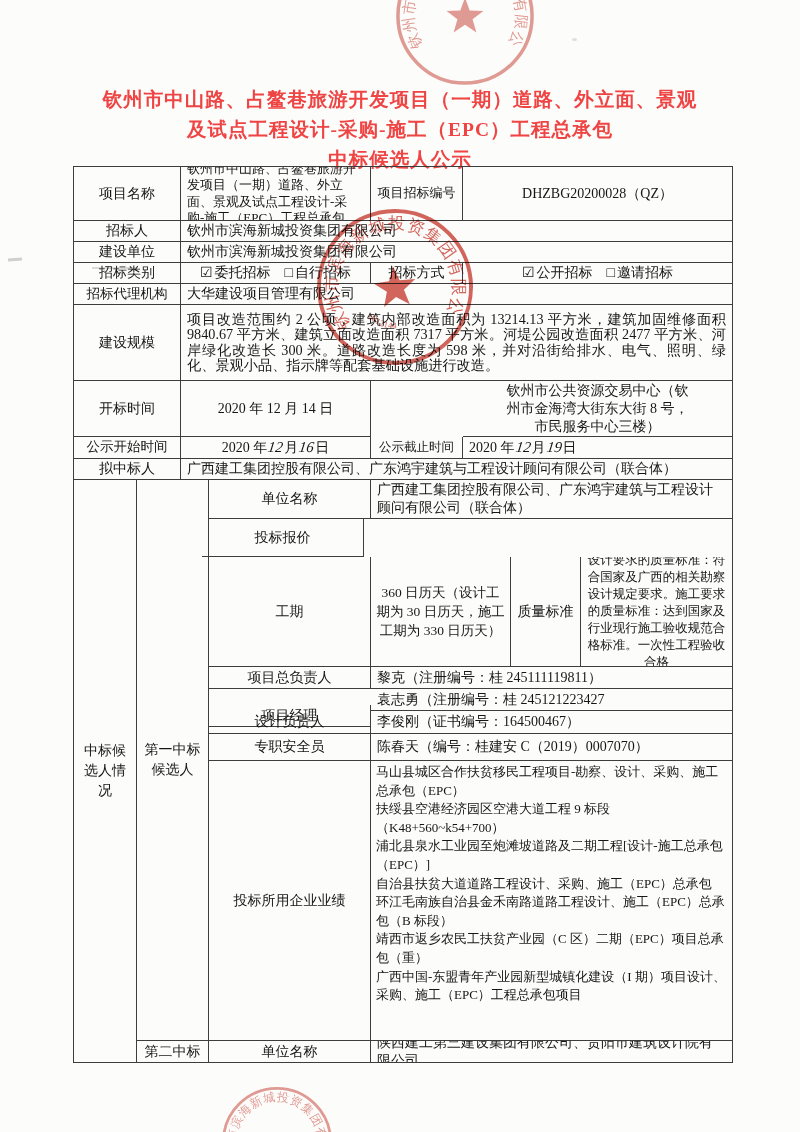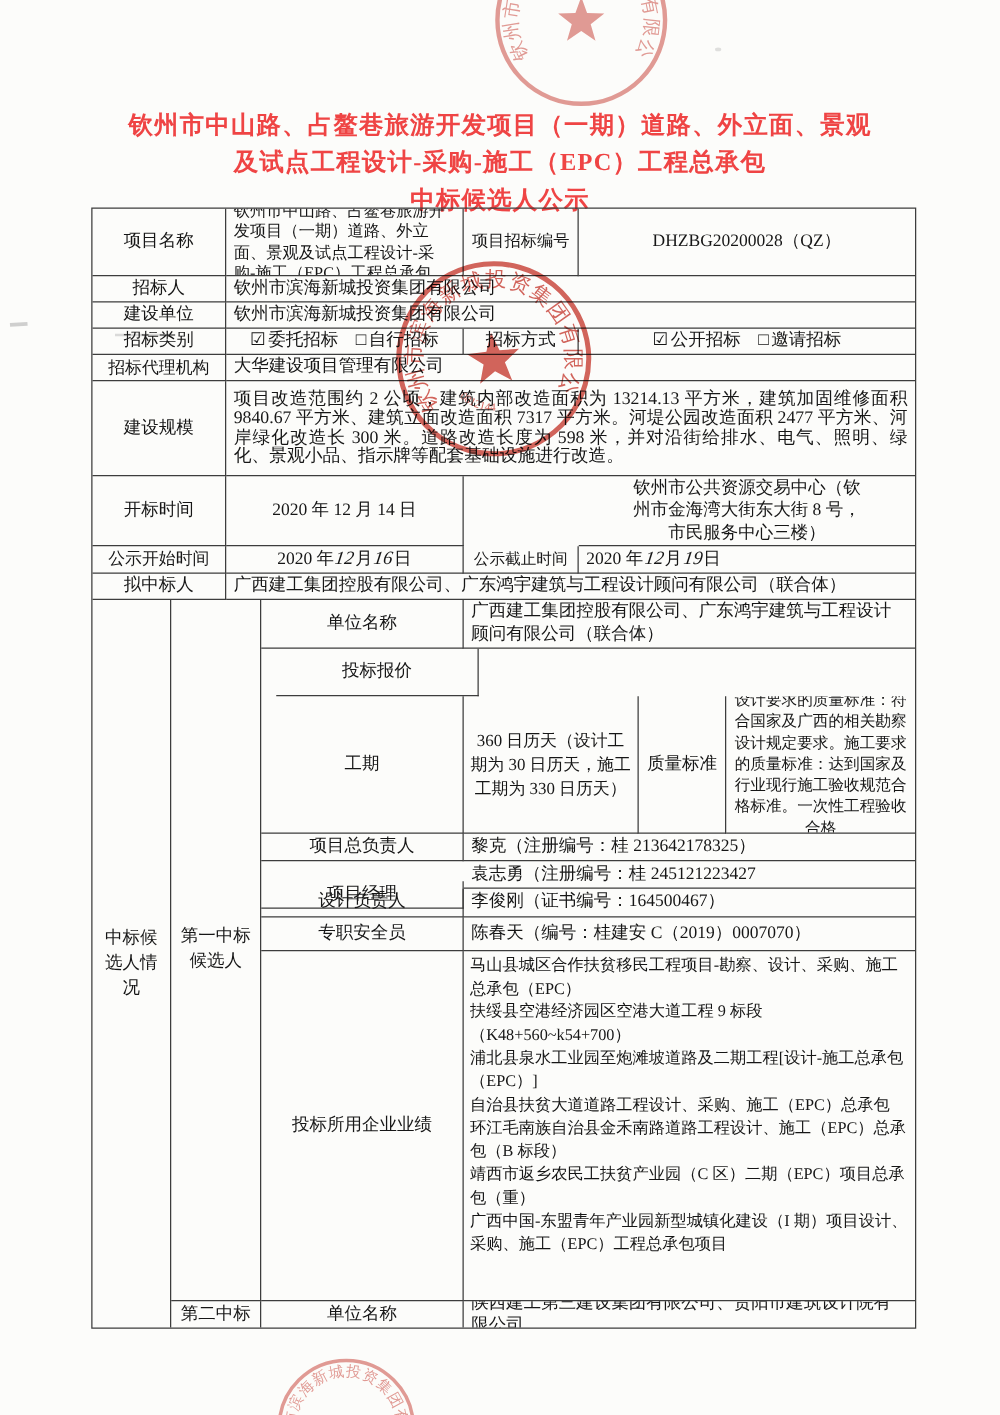--- a/index.html
+++ b/index.html
@@ -109,29 +109,29 @@
 
     <div class="cell lbl" style="left:0;top:292px;width:107px;height:21px;">拟中标人</div>
     <div class="cell val nbr" style="left:107px;top:292px;width:551px;height:21px;">广西建工集团控股有限公司、广东鸿宇建筑与工程设计顾问有限公司（联合体）</div>
 
     <div class="cell lbl nbb" style="left:0;top:313px;width:63px;height:582px;padding:0 7px;line-height:20px;">中标候选人情况</div>
     <div class="cell lbl" style="left:63px;top:313px;width:72px;height:561px;padding:0 5px;line-height:20px;">第一中标候选人</div>
 
     <div class="cell lbl" style="left:135px;top:313px;width:162px;height:39px;">单位名称</div>
     <div class="cell val nbr" style="left:297px;top:313px;width:361px;height:39px;line-height:18px;">广西建工集团控股有限公司、广东鸿宇建筑与工程设计顾问有限公司（联合体）</div>
 
-    <div class="cell lbl" style="left:147px;top:352px;width:162px;height:38px;">投标报价</div>
+    <div class="cell lbl" style="left:128px;top:352px;width:162px;height:38px;">投标报价</div>
 
     <div class="cell lbl" style="left:135px;top:390px;width:162px;height:110px;">工期</div>
     <div class="cell ctr f135" style="left:297px;top:390px;width:140px;height:110px;line-height:19px;">360 日历天（设计工期为 30 日历天，施工工期为 330 日历天）</div>
     <div class="cell lbl" style="left:437px;top:390px;width:70px;height:110px;">质量标准</div>
     <div class="cell val nbr f125" style="left:507px;top:390px;width:151px;height:110px;line-height:17px;padding:1px 4px;text-align:center;">设计要求的质量标准：符合国家及广西的相关勘察设计规定要求。施工要求的质量标准：达到国家及行业现行施工验收规范合格标准。一次性工程验收合格</div>
 
     <div class="cell lbl" style="left:135px;top:500px;width:162px;height:22px;">项目总负责人</div>
-    <div class="cell val nbr" style="left:297px;top:500px;width:361px;height:22px;">黎克（注册编号：桂 213642178325）</div>
+    <div class="cell val nbr" style="left:297px;top:500px;width:361px;height:22px;">黎克（注册编号：桂 245111119811）</div>
 
     <div class="cell lbl" style="left:135px;top:522px;width:162px;height:22px;margin-top:16px;">项目经理</div>
     <div class="cell val nbr" style="left:297px;top:522px;width:361px;height:22px;">袁志勇（注册编号：桂 245121223427</div>
 
     <div class="cell lbl" style="left:135px;top:544px;width:162px;height:23px;">设计负责人</div>
     <div class="cell val nbr" style="left:297px;top:544px;width:361px;height:23px;">李俊刚（证书编号：164500467）</div>
 
     <div class="cell lbl" style="left:135px;top:567px;width:162px;height:27px;">专职安全员</div>
     <div class="cell val nbr" style="left:297px;top:567px;width:361px;height:27px;">陈春天（编号：桂建安 C（2019）0007070）</div>
 

